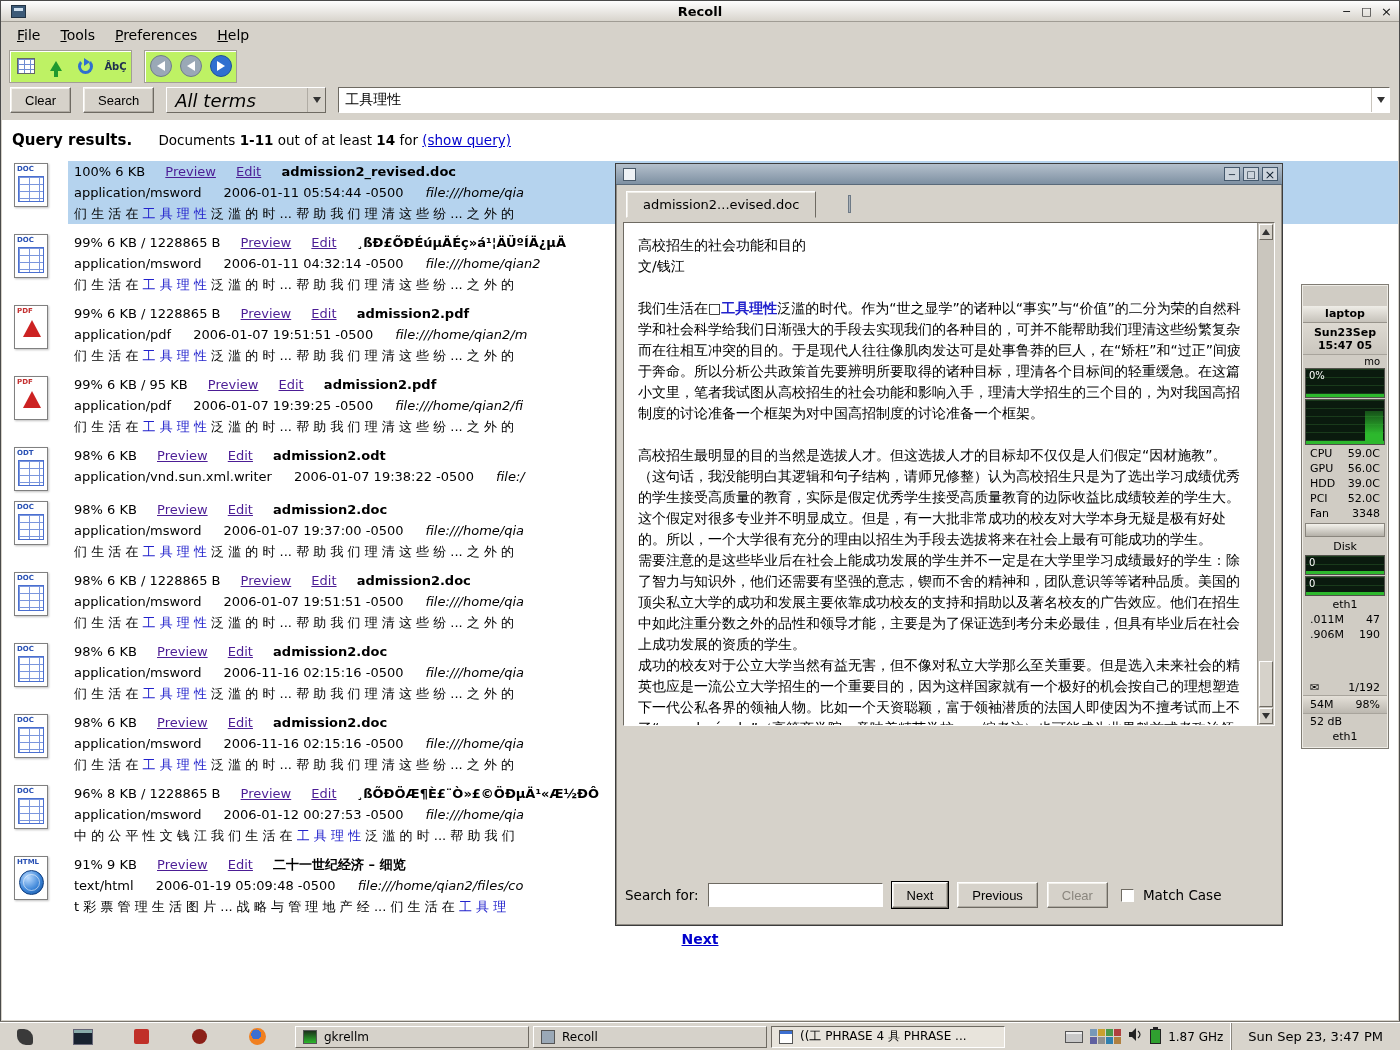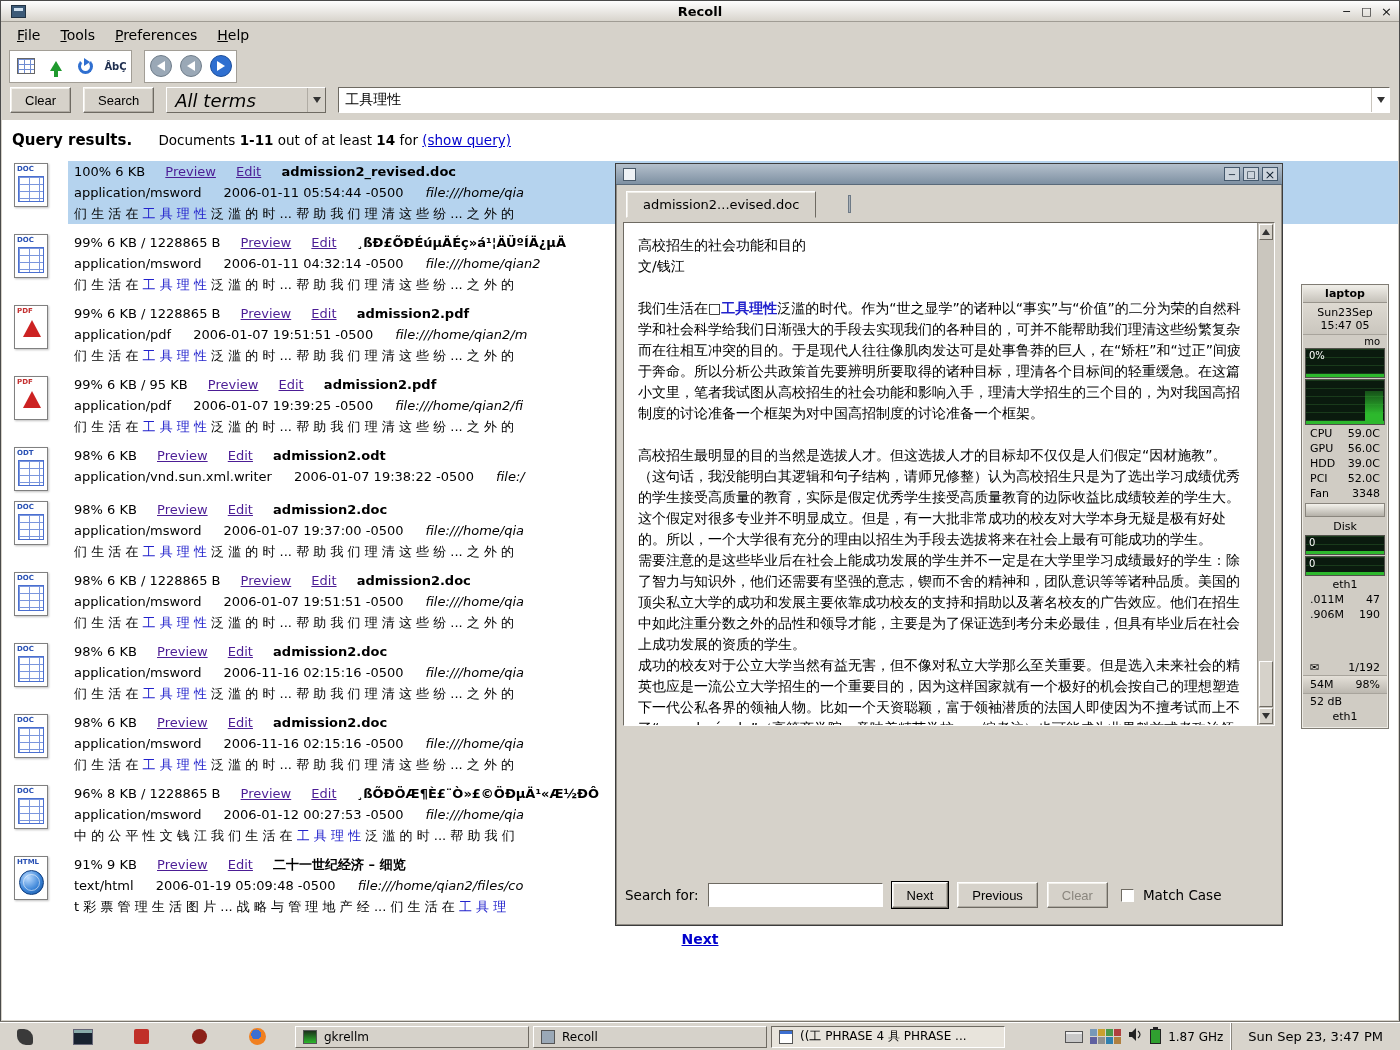--- a/index.html
+++ b/index.html
@@ -16,21 +16,21 @@
   .win-controls { margin-left:auto; display:flex; gap:3px; z-index:2; }
   .wbtn { width:17px; height:15px; display:flex; align-items:center; justify-content:center; font-size:11px; color:#111; cursor:default; }
   .wbtn.minimize::before { content:"−"; }
   .wbtn.maximize::before { content:"□"; }
   .wbtn.close::before { content:"×"; font-size:13px; }
 
   .menubar { height:26px; display:flex; align-items:center; padding-left:6px; font-size:14px; color:#000; }
   .menu-item { padding:3px 10px; }
 
   .toolbar { height:36px; display:flex; align-items:center; gap:12px; padding-left:8px; }
-  .tb-group { display:flex; gap:3px; padding:2px; border:1px solid #a29e96; box-shadow:inset 1px 1px 0 #fff; background:#ffffff; }
+  .tb-group { display:flex; gap:3px; padding:2px; border:1px solid #a29e96; box-shadow:inset 1px 1px 0 #fff; background:#bef264; }
   .tb-btn { width:27px; height:27px; display:flex; align-items:center; justify-content:center; }
   .tbi-table { width:18px; height:16px; background:#fff; border:1px solid #666;
     background-image:linear-gradient(#6f8cd2 1px, transparent 1px), linear-gradient(90deg,#6f8cd2 1px, transparent 1px);
     background-size:100% 5px, 6px 100%; }
   .tbi-sort { width:0; height:0; border-left:6px solid transparent; border-right:6px solid transparent; border-bottom:10px solid #1f9a2e; position:relative; }
   .tbi-sort::after { content:""; position:absolute; left:-2px; top:10px; width:4px; height:6px; background:#1f9a2e; }
   .tbi-reload { width:15px; height:15px; border:3px solid #2f6fd0; border-radius:50%; border-top-color:transparent; position:relative; }
   .tbi-reload::after { content:""; position:absolute; right:-4px; top:-4px; border:4px solid transparent; border-left:6px solid #2f6fd0; }
   .tbi-term { font-size:10px; font-weight:bold; color:#203050; }
   .nav-circle { width:22px; height:22px; border-radius:50%; display:flex; align-items:center; justify-content:center; }
@@ -109,22 +109,22 @@
   .tri-up-s { width:0; height:0; border-left:4px solid transparent; border-right:4px solid transparent; border-bottom:6px solid #333; }
   .tri-down-s { width:0; height:0; border-left:4px solid transparent; border-right:4px solid transparent; border-top:6px solid #333; }
   .sb-thumb { position:absolute; left:1px; right:1px; bottom:18px; height:46px; border:1px solid; border-color:#fff #6e6a62 #6e6a62 #fff; background:#d6d2ca; }
   .pv-searchrow { position:absolute; left:9px; right:9px; top:716px; height:30px; display:flex; align-items:center; gap:9px; font-size:13.5px; }
   .pv-sinput { width:175px; height:24px; border:1px solid; border-color:#6e6a62 #fff #fff #6e6a62; background:#fff; font-size:13px; padding:0 5px; font-family:inherit; outline:none; }
   .chk { width:13px; height:13px; background:#fff; border:1px solid; border-color:#6e6a62 #fff #fff #6e6a62; margin-left:4px; }
 
   
   .gkrellm { position:absolute; left:1301px; top:284px; width:88px; background:#d0ccc4; border:1px solid #807c74;
     box-shadow:inset 0 0 0 1px #eeece6; font-size:11px; color:#000; padding:1px 1px 3px; }
-  .gk-host { height:17px; text-align:center; font-weight:bold; background:linear-gradient(#efede7,#c6c2ba); border-bottom:1px solid #98948c; line-height:16px; }
-  .gk-clock { text-align:center; padding:3px 0 2px; line-height:13px; background:linear-gradient(#dedad2,#cac6be); border-bottom:1px solid #a8a49c; font-size:11px; }
+  .gk-host { height:17px; text-align:center; font-weight:bold; background:linear-gradient(#efede7,#c6c2ba); border-bottom:1px solid #98948c; line-height:16px;margin-top:20px; }
+  .gk-clock { text-align:center; padding:3px 0 2px; line-height:13px; background:linear-gradient(#dedad2,#cac6be); border-bottom:1px solid #a8a49c; font-size:11px;font-weight:bold; }
   .gk-uptime { text-align:right; padding:1px 7px 0; font-size:10px; }
   .gk-chart { position:relative; margin:1px 2px; background:#0a1a0e; border:1px solid #50504a;
     background-image:linear-gradient(rgba(40,90,40,.5) 1px, transparent 1px); background-size:100% 8px; }
   .gk-batt { height:30px; }
   .gk-cpu { height:46px; }
   .gk-disk { height:20px; }
   .gk-chart .base { position:absolute; left:0; right:0; bottom:0; height:3px; background:#2db82d; }
   .gk-chart .spike { position:absolute; right:1px; bottom:0; width:18px; height:75%; background:linear-gradient(to top,#2db82d 30%, rgba(45,184,45,.35)); }
   .gk-overlay { position:absolute; left:3px; top:1px; color:#fff; font-size:10px; z-index:1; }
   .gk-row { display:flex; justify-content:space-between; padding:0 7px; font-size:11px; line-height:15px; }

